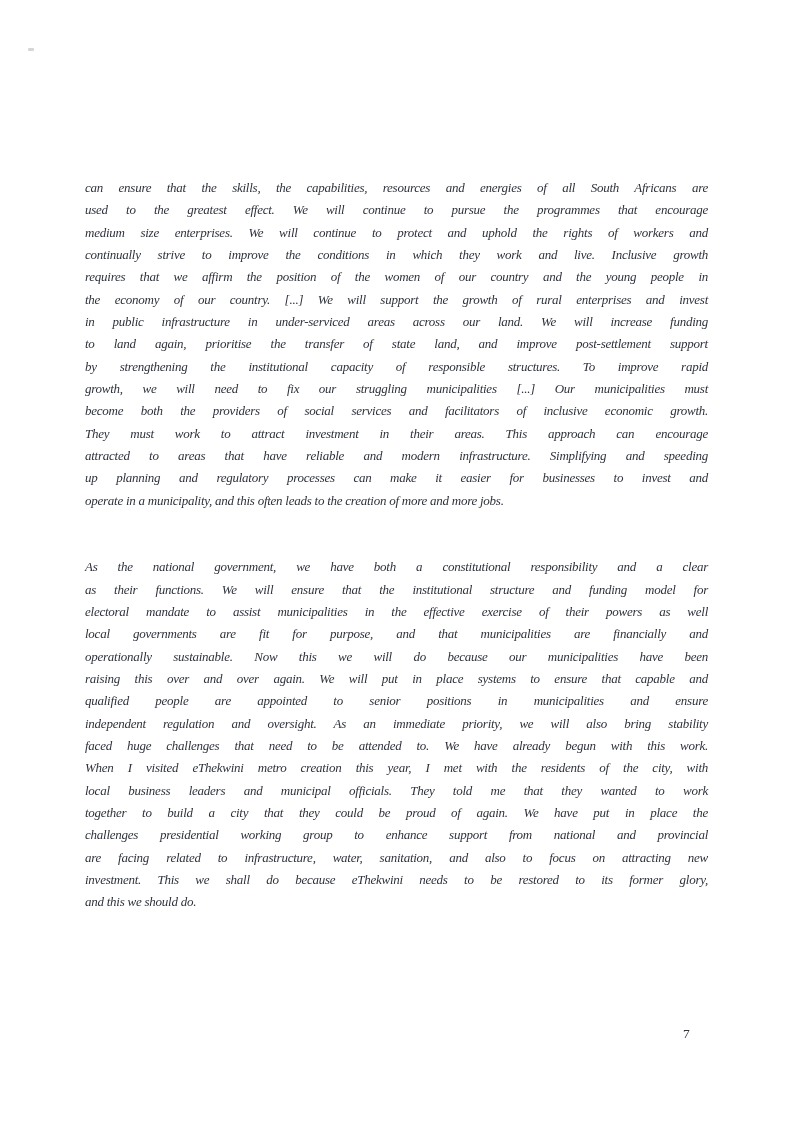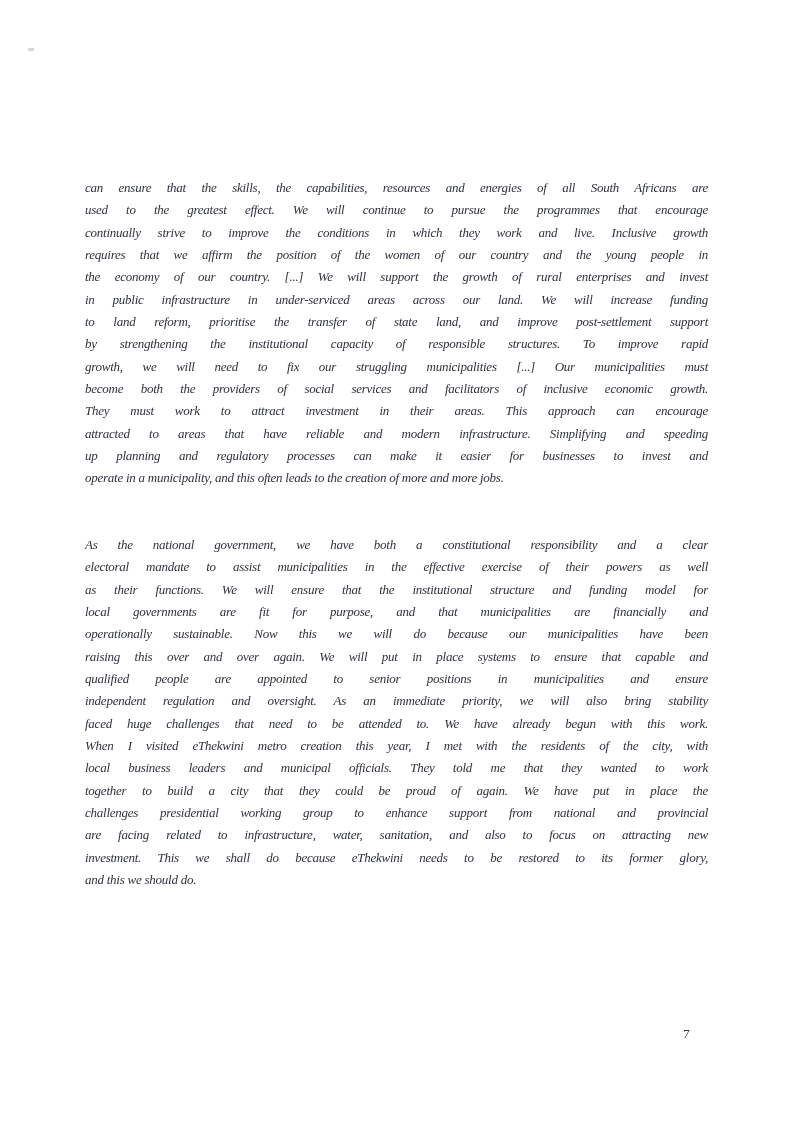--- a/index.html
+++ b/index.html
@@ -62,37 +62,38 @@
 </style>
 </head>
 <body>
 
 <div class="page">
   <div class="scan-mark"></div>
   <div class="text-block">
       <div class="paragraph">
         <div class="line">can ensure that the skills, the capabilities, resources and energies of all South Africans are</div>
         <div class="line">used to the greatest effect. We will continue to pursue the programmes that encourage</div>
+        <div class="line">medium size enterprises. We will continue to protect and uphold the rights of workers and</div>
         <div class="line">continually strive to improve the conditions in which they work and live. Inclusive growth</div>
         <div class="line">requires that we affirm the position of the women of our country and the young people in</div>
         <div class="line">the economy of our country. [...] We will support the growth of rural enterprises and invest</div>
         <div class="line">in public infrastructure in under-serviced areas across our land. We will increase funding</div>
-        <div class="line">to land reform, prioritise the transfer of state land, and improve post-settlement support</div>
+        <div class="line">to land again, prioritise the transfer of state land, and improve post-settlement support</div>
         <div class="line">by strengthening the institutional capacity of responsible structures. To improve rapid</div>
         <div class="line">growth, we will need to fix our struggling municipalities [...] Our municipalities must</div>
         <div class="line">become both the providers of social services and facilitators of inclusive economic growth.</div>
         <div class="line">They must work to attract investment in their areas. This approach can encourage</div>
         <div class="line">attracted to areas that have reliable and modern infrastructure. Simplifying and speeding</div>
         <div class="line">up planning and regulatory processes can make it easier for businesses to invest and</div>
         <div class="line last">operate in a municipality, and this often leads to the creation of more and more jobs.</div>
       </div>
       <div class="paragraph">
         <div class="line">As the national government, we have both a constitutional responsibility and a clear</div>
+        <div class="line">as their functions. We will ensure that the institutional structure and funding model for</div>
         <div class="line">electoral mandate to assist municipalities in the effective exercise of their powers as well</div>
-        <div class="line">as their functions. We will ensure that the institutional structure and funding model for</div>
         <div class="line">local governments are fit for purpose, and that municipalities are financially and</div>
         <div class="line">operationally sustainable. Now this we will do because our municipalities have been</div>
         <div class="line">raising this over and over again.  We will put in place systems to ensure that capable and</div>
         <div class="line">qualified people are appointed to senior positions in municipalities and ensure</div>
         <div class="line">independent regulation and oversight. As an immediate priority, we will also bring stability</div>
         <div class="line">faced huge challenges that need to be attended to. We have already begun with this work.</div>
         <div class="line">When I visited eThekwini metro creation this year, I met with the residents of the city, with</div>
         <div class="line">local business leaders and municipal officials. They told me that they wanted to work</div>
         <div class="line">together to build a city that they could be proud of again. We have put in place the</div>
         <div class="line">challenges presidential working group to enhance support from national and provincial</div>

